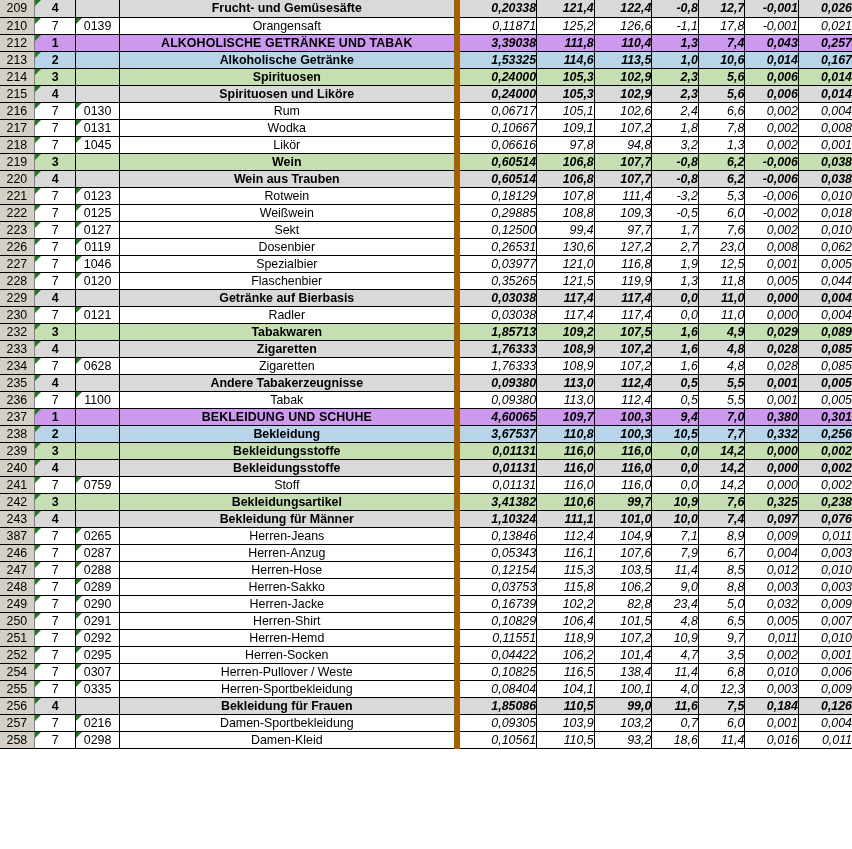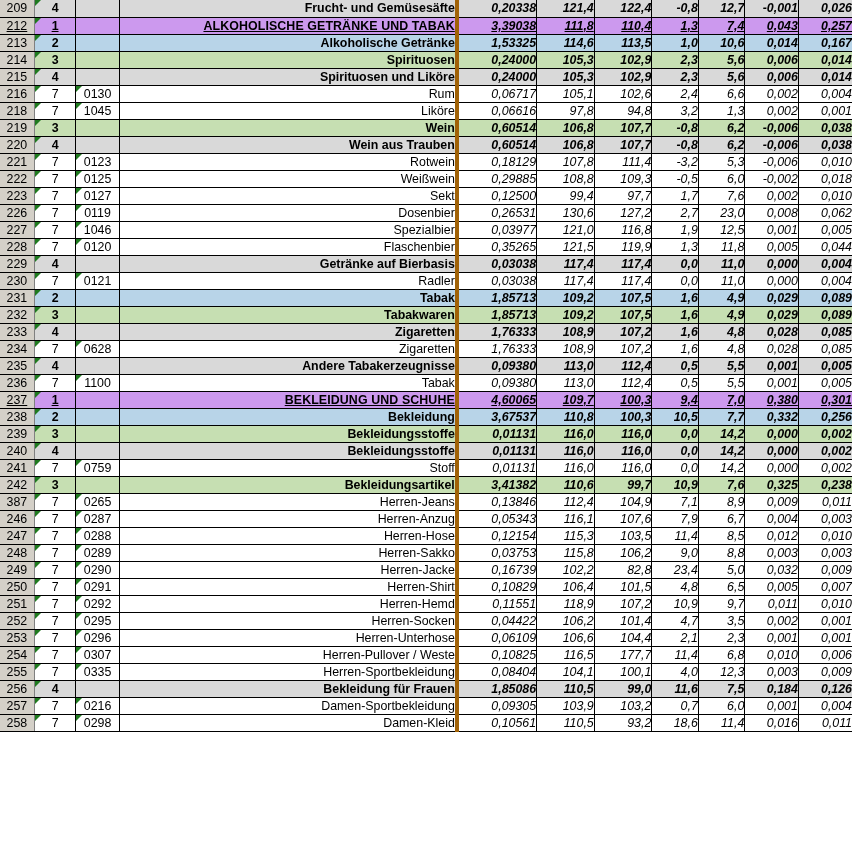--- a/index.html
+++ b/index.html
@@ -27,28 +27,28 @@
   td.rowhdr{
     background:#d4d0c8;
     border-right:1px solid #808080;
     border-bottom:1px solid #808080;
     text-align:center;font-size:12.4px;color:#000;
     font-family:"Liberation Sans",sans-serif;
   }
   
   td.level{text-align:center;border-right:1px solid #000;}
   td.code{text-align:center;border-right:1px solid #000;}
-  td.desc{text-align:right;padding-left:4px;border-right:4px solid #a16207;}
+  td.desc{text-align:center;padding-left:4px;border-right:6px solid #a16207;}
   
   td.num{text-align:right;padding-right:4px;font-style:italic;border-right:1px solid #000;}
   td.w{border-left:2px solid #000;}
   td.last{border-right:none;}
   
   
-  tr.lv1 td{background:#cc99ee;font-weight:bold;text-decoration:underline;}
+  tr.lv1 td{background:#cc99ee;font-weight:bold;}
   tr.lv2 td{background:#b8d4e8;font-weight:bold;}
   tr.lv3 td{background:#c6dfb2;font-weight:bold;}
   tr.lv4 td{background:#d9d9d9;font-weight:bold;}
   tr.lv7 td{background:#ffffff;font-weight:normal;}
   tr.lv1 td.rowhdr, tr.lv2 td.rowhdr, tr.lv3 td.rowhdr,
   tr.lv4 td.rowhdr, tr.lv7 td.rowhdr{background:#d4d0c8;font-weight:normal;}
   tr.lv1 td.desc{letter-spacing:0.1px;}
   
   .cmt{
     position:absolute;top:0;left:0;width:0;height:0;
@@ -80,20 +80,33 @@
           <td class="code"></td>
           <td class="desc">Frucht- und Gemüsesäfte</td>
           <td class="num w">0,20338</td>
           <td class="num">121,4</td>
           <td class="num">122,4</td>
           <td class="num">-0,8</td>
           <td class="num">12,7</td>
           <td class="num">-0,001</td>
           <td class="num last">0,026</td>
         </tr>
+        <tr class="lv7">
+          <td class="rowhdr">210</td>
+          <td class="level"><span class="cmt"></span>7</td>
+          <td class="code"><span class="cmt"></span>0139</td>
+          <td class="desc">Orangensaft</td>
+          <td class="num w">0,11871</td>
+          <td class="num">125,2</td>
+          <td class="num">126,6</td>
+          <td class="num">-1,1</td>
+          <td class="num">17,8</td>
+          <td class="num">-0,001</td>
+          <td class="num last">0,021</td>
+        </tr>
         <tr class="lv1">
           <td class="rowhdr">212</td>
           <td class="level"><span class="cmt"></span>1</td>
           <td class="code"></td>
           <td class="desc">ALKOHOLISCHE GETRÄNKE UND TABAK</td>
           <td class="num w">3,39038</td>
           <td class="num">111,8</td>
           <td class="num">110,4</td>
           <td class="num">1,3</td>
           <td class="num">7,4</td>
@@ -146,24 +159,37 @@
           <td class="desc">Rum</td>
           <td class="num w">0,06717</td>
           <td class="num">105,1</td>
           <td class="num">102,6</td>
           <td class="num">2,4</td>
           <td class="num">6,6</td>
           <td class="num">0,002</td>
           <td class="num last">0,004</td>
         </tr>
         <tr class="lv7">
+          <td class="rowhdr">217</td>
+          <td class="level"><span class="cmt"></span>7</td>
+          <td class="code"><span class="cmt"></span>0131</td>
+          <td class="desc">Wodka</td>
+          <td class="num w">0,10667</td>
+          <td class="num">109,1</td>
+          <td class="num">107,2</td>
+          <td class="num">1,8</td>
+          <td class="num">7,8</td>
+          <td class="num">0,002</td>
+          <td class="num last">0,008</td>
+        </tr>
+        <tr class="lv7">
           <td class="rowhdr">218</td>
           <td class="level"><span class="cmt"></span>7</td>
           <td class="code"><span class="cmt"></span>1045</td>
-          <td class="desc">Liköre</td>
+          <td class="desc">Likör</td>
           <td class="num w">0,06616</td>
           <td class="num">97,8</td>
           <td class="num">94,8</td>
           <td class="num">3,2</td>
           <td class="num">1,3</td>
           <td class="num">0,002</td>
           <td class="num last">0,001</td>
         </tr>
         <tr class="lv3">
           <td class="rowhdr">219</td>
@@ -288,33 +314,20 @@
           <td class="code"><span class="cmt"></span>0121</td>
           <td class="desc">Radler</td>
           <td class="num w">0,03038</td>
           <td class="num">117,4</td>
           <td class="num">117,4</td>
           <td class="num">0,0</td>
           <td class="num">11,0</td>
           <td class="num">0,000</td>
           <td class="num last">0,004</td>
         </tr>
-        <tr class="lv2">
-          <td class="rowhdr">231</td>
-          <td class="level"><span class="cmt"></span>2</td>
-          <td class="code"></td>
-          <td class="desc">Tabak</td>
-          <td class="num w">1,85713</td>
-          <td class="num">109,2</td>
-          <td class="num">107,5</td>
-          <td class="num">1,6</td>
-          <td class="num">4,9</td>
-          <td class="num">0,029</td>
-          <td class="num last">0,089</td>
-        </tr>
         <tr class="lv3">
           <td class="rowhdr">232</td>
           <td class="level"><span class="cmt"></span>3</td>
           <td class="code"></td>
           <td class="desc">Tabakwaren</td>
           <td class="num w">1,85713</td>
           <td class="num">109,2</td>
           <td class="num">107,5</td>
           <td class="num">1,6</td>
           <td class="num">4,9</td>
@@ -444,20 +457,33 @@
           <td class="code"></td>
           <td class="desc">Bekleidungsartikel</td>
           <td class="num w">3,41382</td>
           <td class="num">110,6</td>
           <td class="num">99,7</td>
           <td class="num">10,9</td>
           <td class="num">7,6</td>
           <td class="num">0,325</td>
           <td class="num last">0,238</td>
         </tr>
+        <tr class="lv4">
+          <td class="rowhdr">243</td>
+          <td class="level"><span class="cmt"></span>4</td>
+          <td class="code"></td>
+          <td class="desc">Bekleidung für Männer</td>
+          <td class="num w">1,10324</td>
+          <td class="num">111,1</td>
+          <td class="num">101,0</td>
+          <td class="num">10,0</td>
+          <td class="num">7,4</td>
+          <td class="num">0,097</td>
+          <td class="num last">0,076</td>
+        </tr>
         <tr class="lv7">
           <td class="rowhdr">387</td>
           <td class="level"><span class="cmt"></span>7</td>
           <td class="code"><span class="cmt"></span>0265</td>
           <td class="desc">Herren-Jeans</td>
           <td class="num w">0,13846</td>
           <td class="num">112,4</td>
           <td class="num">104,9</td>
           <td class="num">7,1</td>
           <td class="num">8,9</td>
@@ -549,40 +575,27 @@
           <td class="desc">Herren-Socken</td>
           <td class="num w">0,04422</td>
           <td class="num">106,2</td>
           <td class="num">101,4</td>
           <td class="num">4,7</td>
           <td class="num">3,5</td>
           <td class="num">0,002</td>
           <td class="num last">0,001</td>
         </tr>
         <tr class="lv7">
-          <td class="rowhdr">253</td>
-          <td class="level"><span class="cmt"></span>7</td>
-          <td class="code"><span class="cmt"></span>0296</td>
-          <td class="desc">Herren-Unterhose</td>
-          <td class="num w">0,06109</td>
-          <td class="num">106,6</td>
-          <td class="num">104,4</td>
-          <td class="num">2,1</td>
-          <td class="num">2,3</td>
-          <td class="num">0,001</td>
-          <td class="num last">0,001</td>
-        </tr>
-        <tr class="lv7">
           <td class="rowhdr">254</td>
           <td class="level"><span class="cmt"></span>7</td>
           <td class="code"><span class="cmt"></span>0307</td>
           <td class="desc">Herren-Pullover / Weste</td>
           <td class="num w">0,10825</td>
           <td class="num">116,5</td>
-          <td class="num">177,7</td>
+          <td class="num">138,4</td>
           <td class="num">11,4</td>
           <td class="num">6,8</td>
           <td class="num">0,010</td>
           <td class="num last">0,006</td>
         </tr>
         <tr class="lv7">
           <td class="rowhdr">255</td>
           <td class="level"><span class="cmt"></span>7</td>
           <td class="code"><span class="cmt"></span>0335</td>
           <td class="desc">Herren-Sportbekleidung</td>

